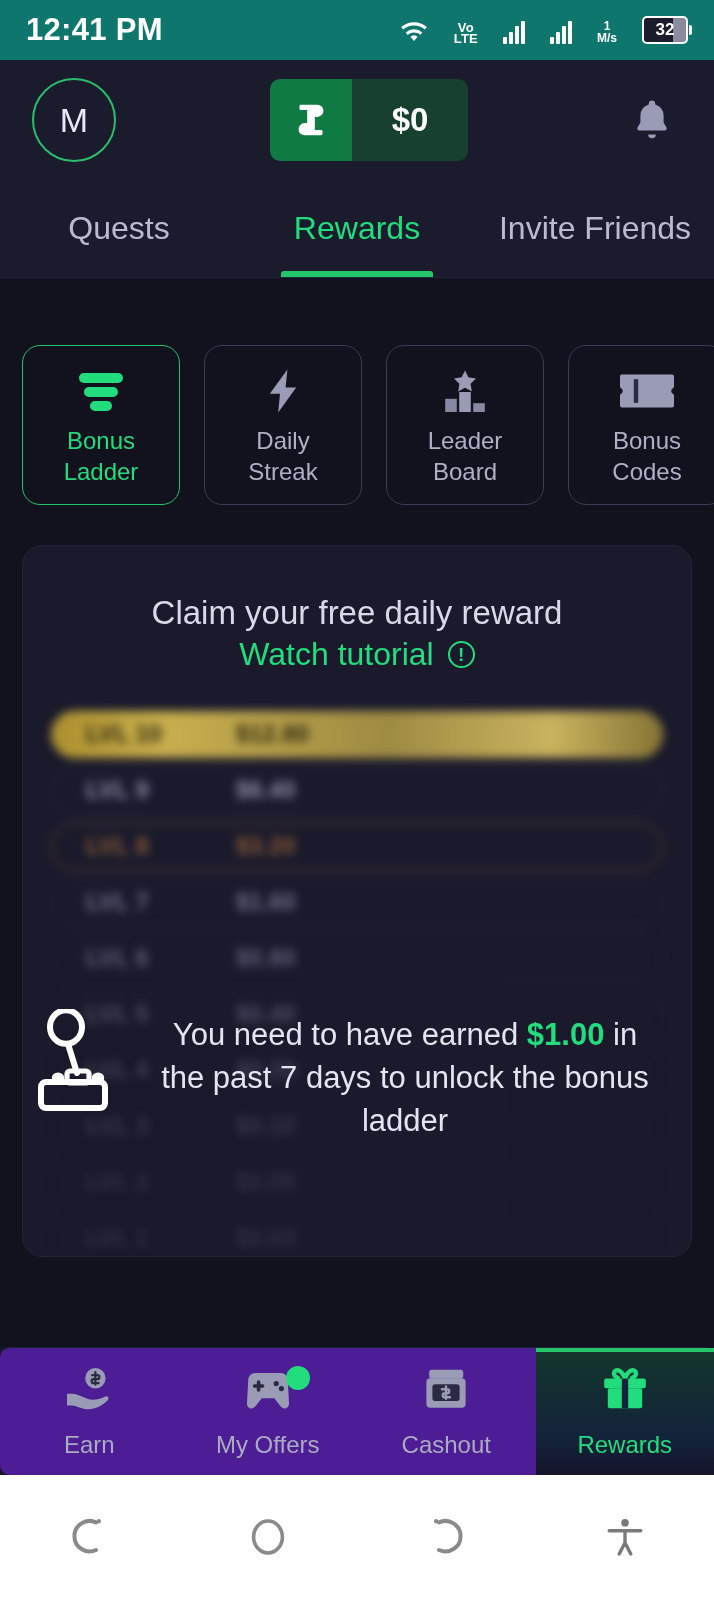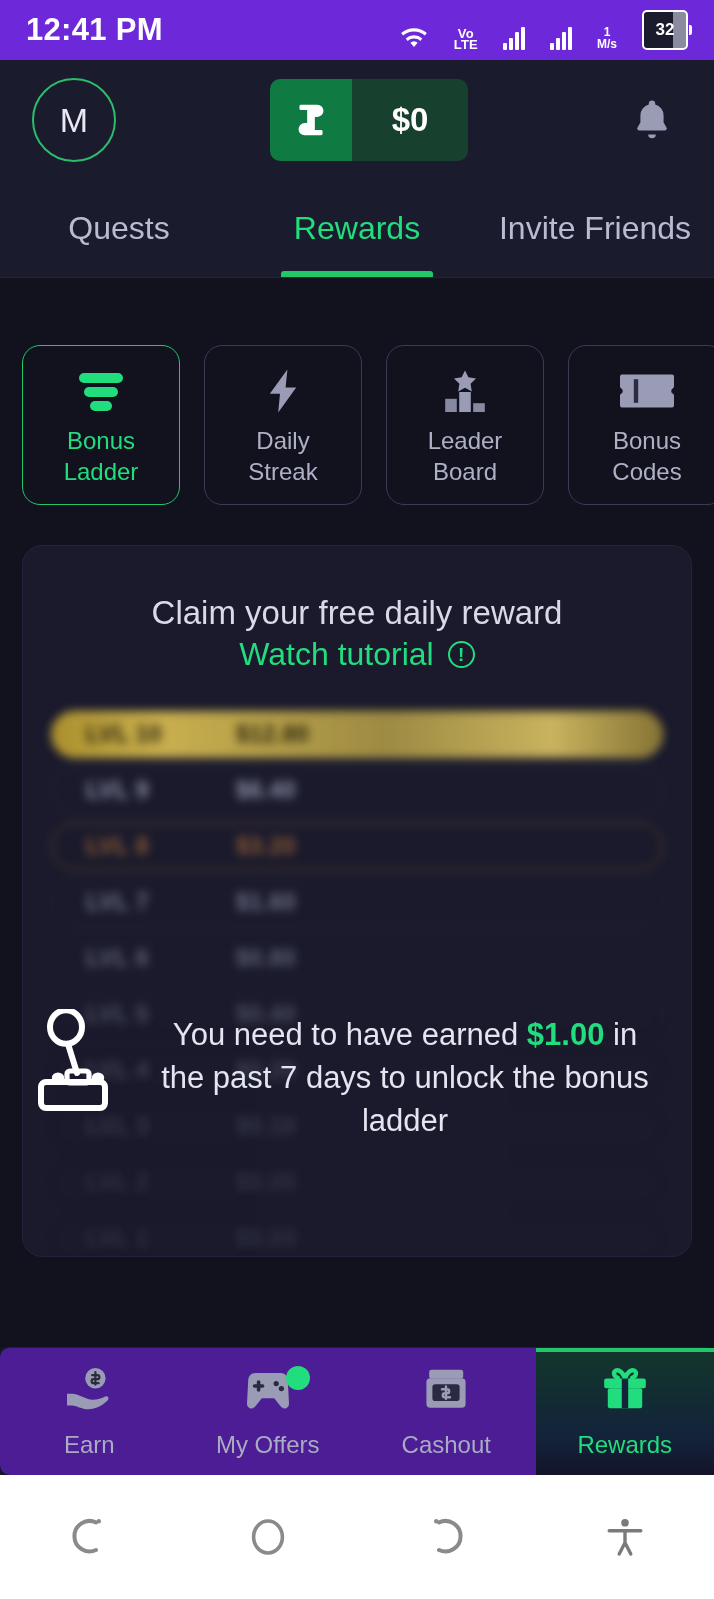--- a/index.html
+++ b/index.html
@@ -6,35 +6,35 @@
   html, body {
     width:714px; height:1599px;
     background:#0f0f1a;
     font-family:"Liberation Sans", sans-serif;
     overflow:hidden;
   }
   .phone { position:relative; width:714px; height:1599px; background:#16162a; display:flex; flex-direction:column; }
 
   
   .statusbar {
-    height:60px; background:#6d28d9; flex:0 0 60px;
+    height:60px; background:#0f766e; flex:0 0 60px;
     display:flex; align-items:center; justify-content:space-between;
     padding:0 22px 0 26px; color:#ffffff;
   }
   .clock { font-size:31px; font-weight:700; letter-spacing:.3px; }
   .sb-right { display:flex; align-items:flex-end; gap:25px; }
   .volte { font-size:13px; line-height:11px; font-weight:700; text-align:center; letter-spacing:.2px; }
   .bars { display:flex; align-items:flex-end; gap:2px; height:24px; }
   .bars i { width:4px; background:#fff; border-radius:1px; display:block; }
   .bars i:nth-child(1){height:7px;} .bars i:nth-child(2){height:12px;}
   .bars i:nth-child(3){height:18px;} .bars i:nth-child(4){height:23px;}
   .netspeed { font-size:12px; line-height:12px; text-align:center; font-weight:600; }
   .battery { display:flex; align-items:center; }
   .batt-body {
-    border:2px solid #fff; border-radius:5px; height:40px; min-width:46px;
+    border:2px solid #fff; border-radius:5px; height:28px; min-width:46px;
     display:flex; align-items:center; justify-content:center;
     font-size:17px; font-weight:700; color:#fff; padding:0 8px; position:relative;
     background:linear-gradient(to right, #1b1b2e 0 70%, #8b8ba0 70% 100%);
   }
   .batt-cap { width:3px; height:10px; background:#fff; border-radius:0 2px 2px 0; margin-left:1px; }
 
   
   .appheader {
     flex:0 0 120px; background:#1b1b2e;
     display:flex; align-items:center; justify-content:space-between;

